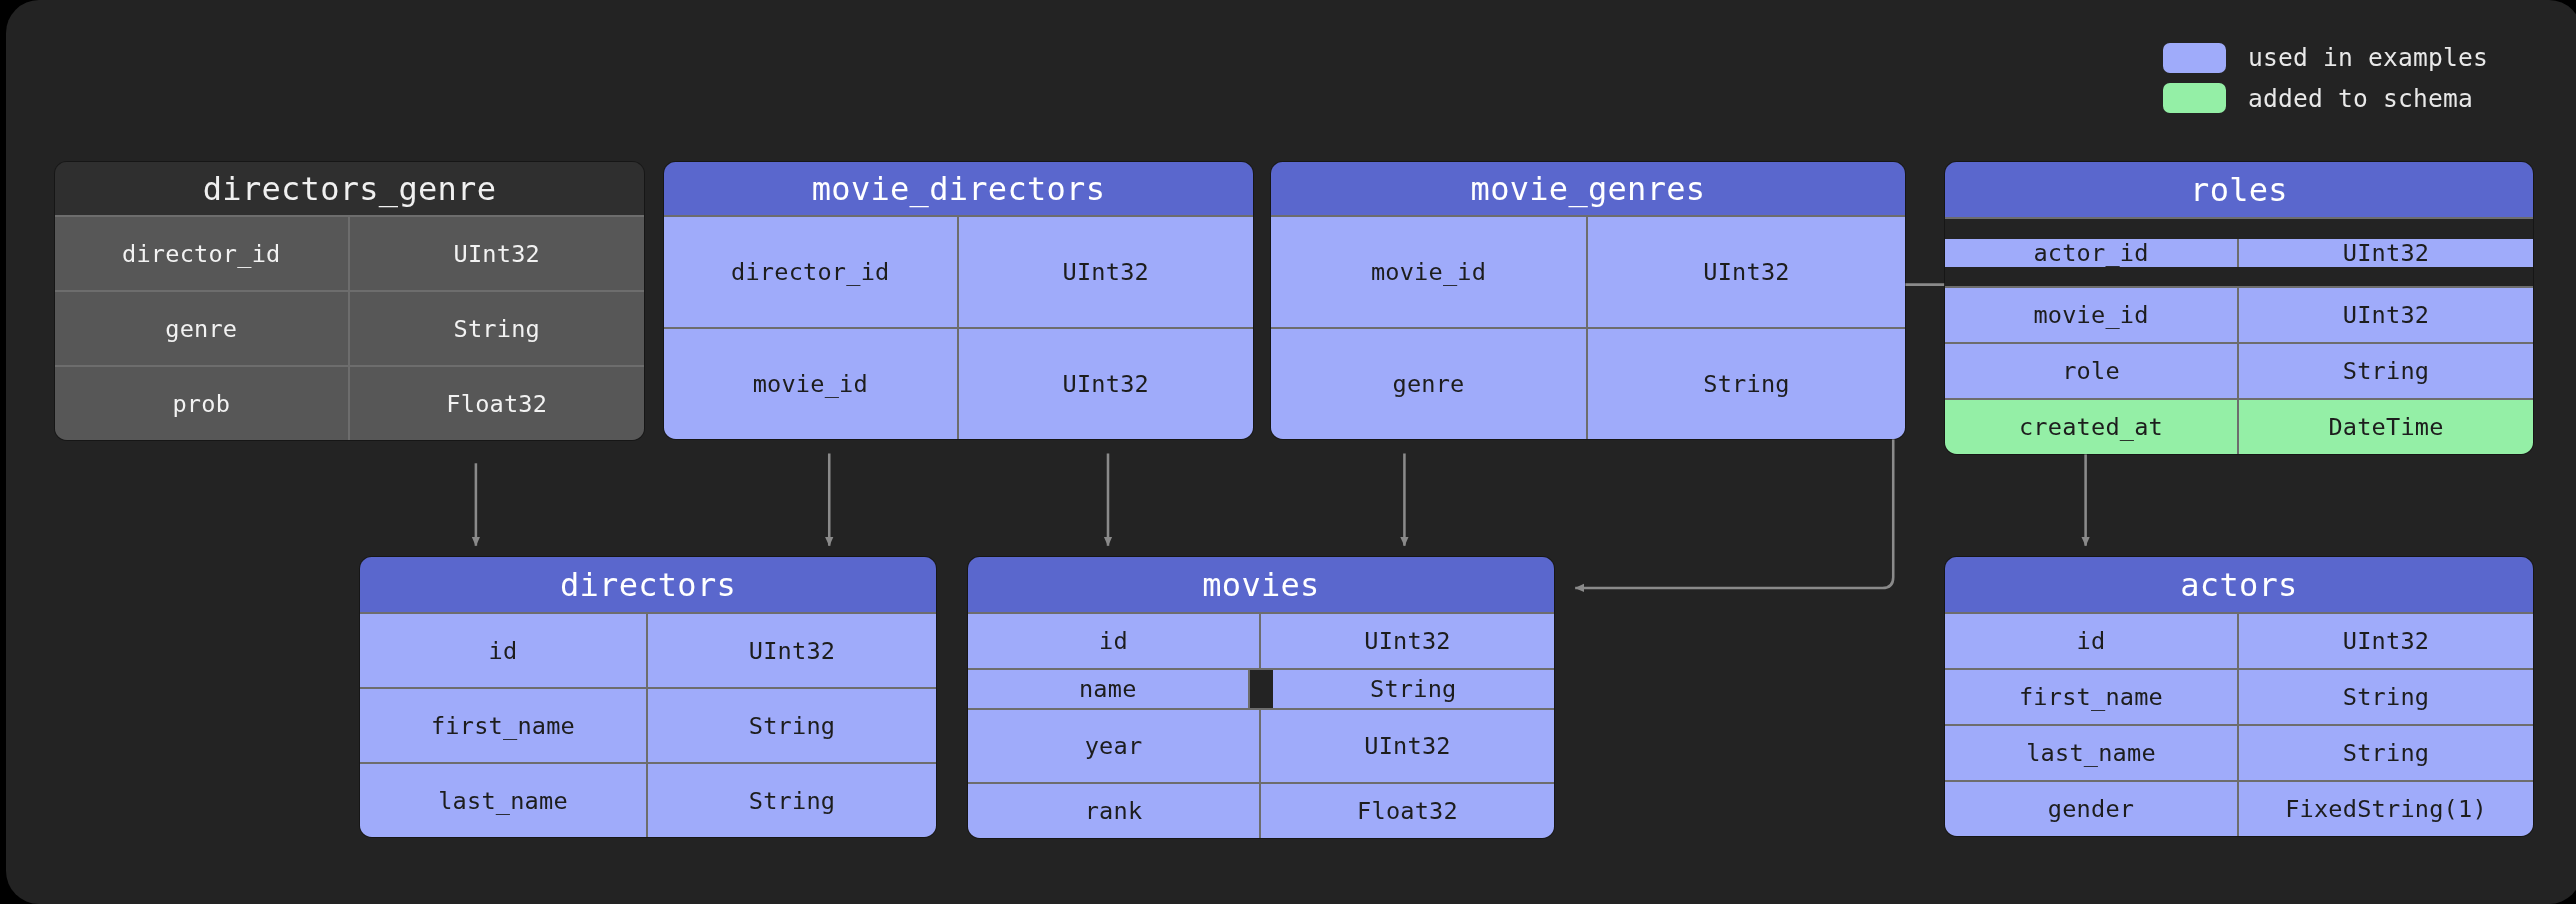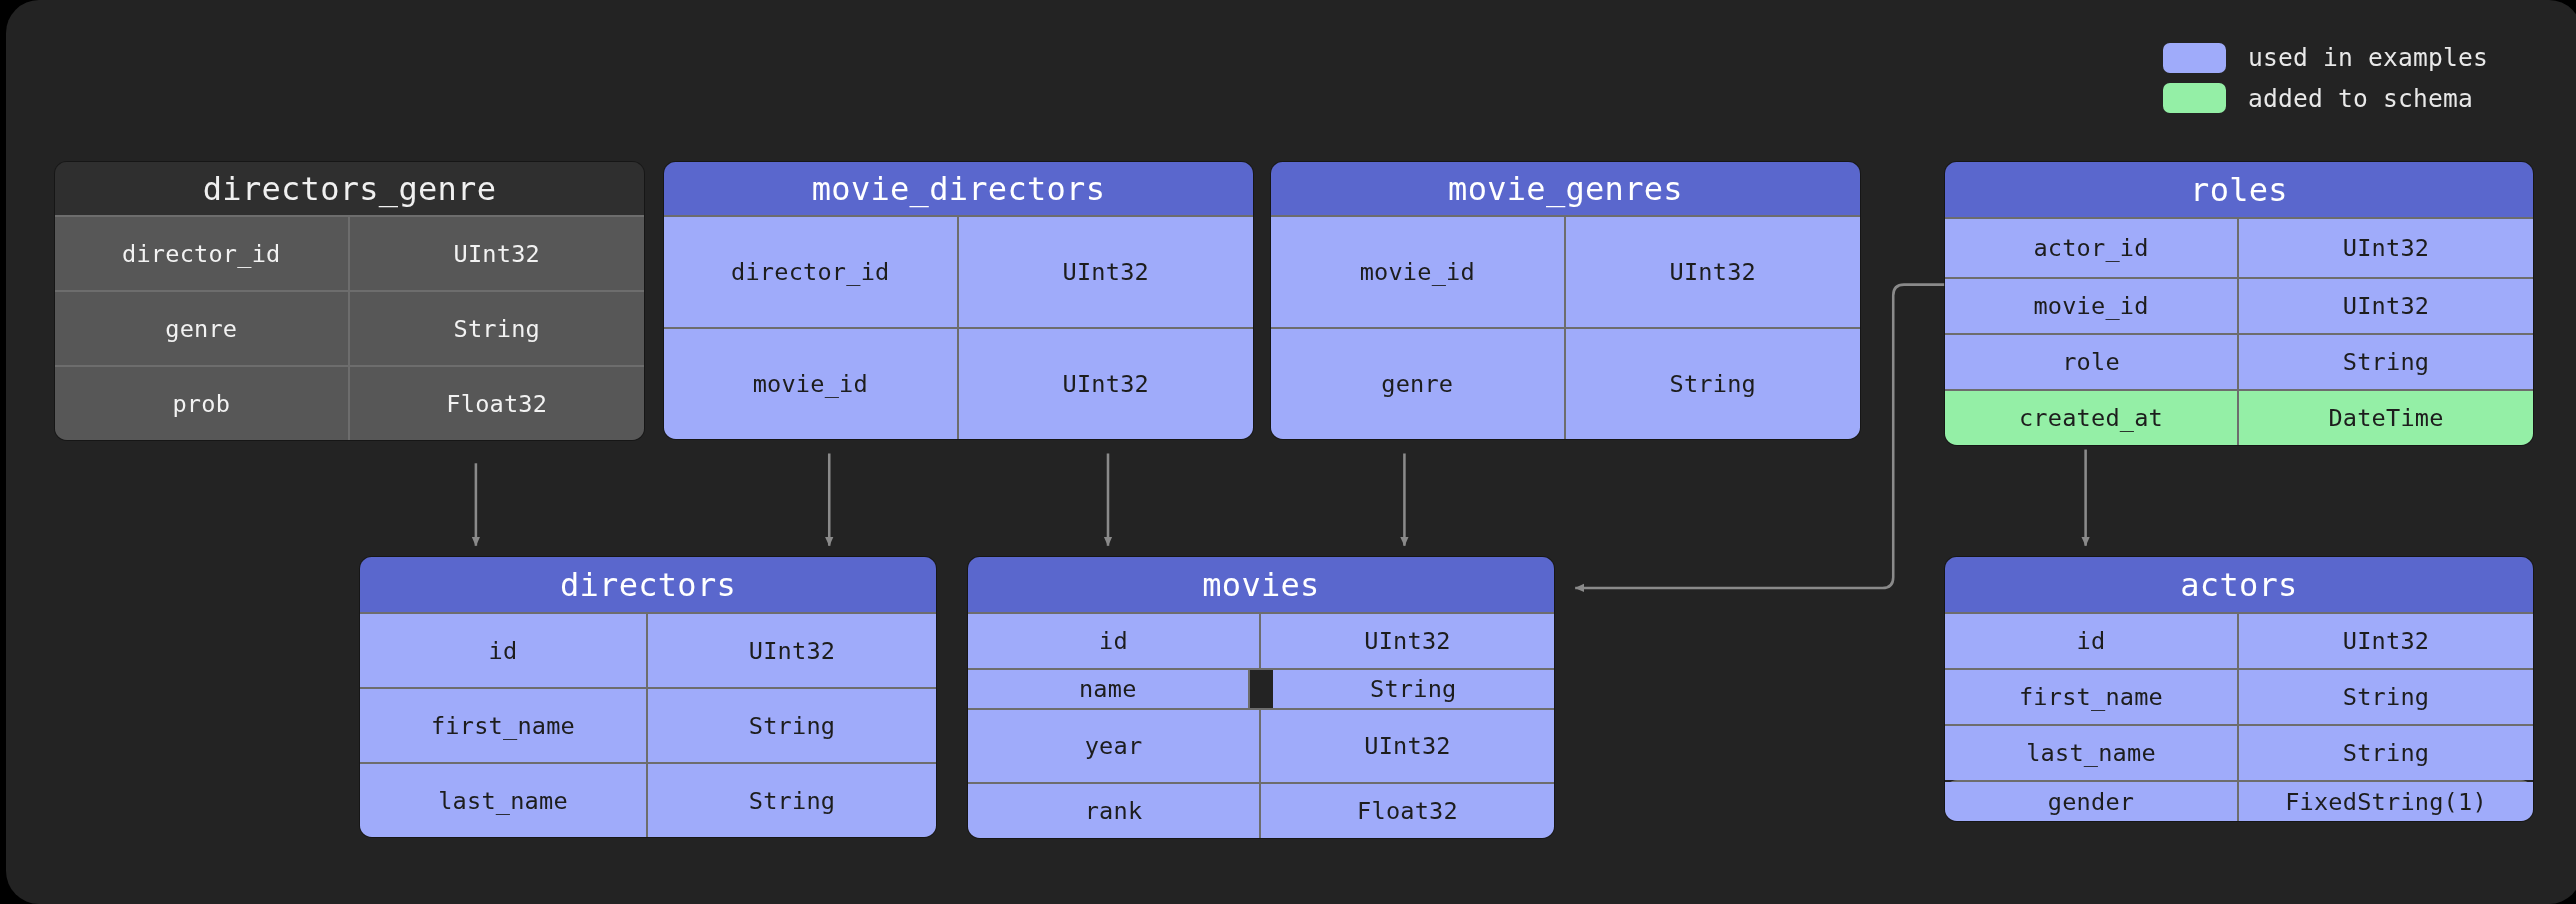--- a/index.html
+++ b/index.html
@@ -144,34 +144,34 @@
         <div class="tbl-header" style="height: 53px;">movie_directors</div>
         <div class="tbl-row" style="height: 112px;">
           <div class="cell name">director_id</div>
           <div class="cell type">UInt32</div>
         </div>
         <div class="tbl-row" style="height: 112px;">
           <div class="cell name">movie_id</div>
           <div class="cell type">UInt32</div>
         </div>
       </div>
-      <div class="tbl theme-blue" style="left: 1265px; top: 162px; width: 589px;">
+      <div class="tbl theme-blue" style="left: 1265px; top: 162px; width: 634px;">
         <div class="tbl-header" style="height: 53px;">movie_genres</div>
         <div class="tbl-row" style="height: 112px;">
           <div class="cell name">movie_id</div>
           <div class="cell type">UInt32</div>
         </div>
         <div class="tbl-row" style="height: 112px;">
           <div class="cell name">genre</div>
           <div class="cell type">String</div>
         </div>
       </div>
       <div class="tbl theme-blue" style="left: 1939px; top: 162px; width: 588px;">
         <div class="tbl-header" style="height: 55px;">roles</div>
-        <div class="tbl-row" style="height: 60px;">
+        <div class="tbl-row" style="height: 69px; align-items: center;">
           <div class="cell name">actor_id</div>
           <div class="cell type">UInt32</div>
         </div>
         <div class="tbl-row" style="height: 56px;">
           <div class="cell name">movie_id</div>
           <div class="cell type">UInt32</div>
         </div>
         <div class="tbl-row" style="height: 56px;">
           <div class="cell name">role</div>
           <div class="cell type">String</div>
@@ -222,21 +222,21 @@
           <div class="cell type">UInt32</div>
         </div>
         <div class="tbl-row" style="height: 56px;">
           <div class="cell name">first_name</div>
           <div class="cell type">String</div>
         </div>
         <div class="tbl-row" style="height: 56px;">
           <div class="cell name">last_name</div>
           <div class="cell type">String</div>
         </div>
-        <div class="tbl-row" style="height: 41px; border-radius: 12px;">
+        <div class="tbl-row" style="height: 56px;">
           <div class="cell name">gender</div>
           <div class="cell type">FixedString(1)</div>
         </div>
       </div>
     </div>
 
 </div>
 
 
 </body></html>

